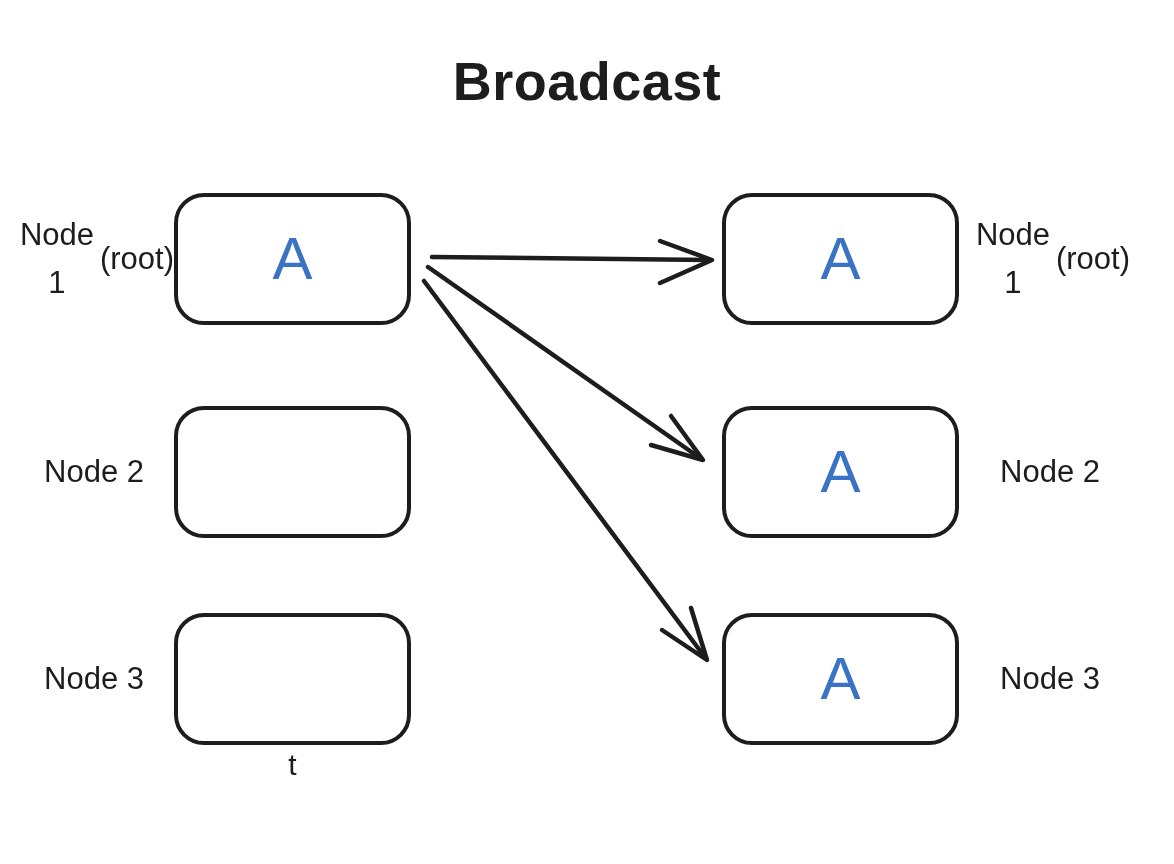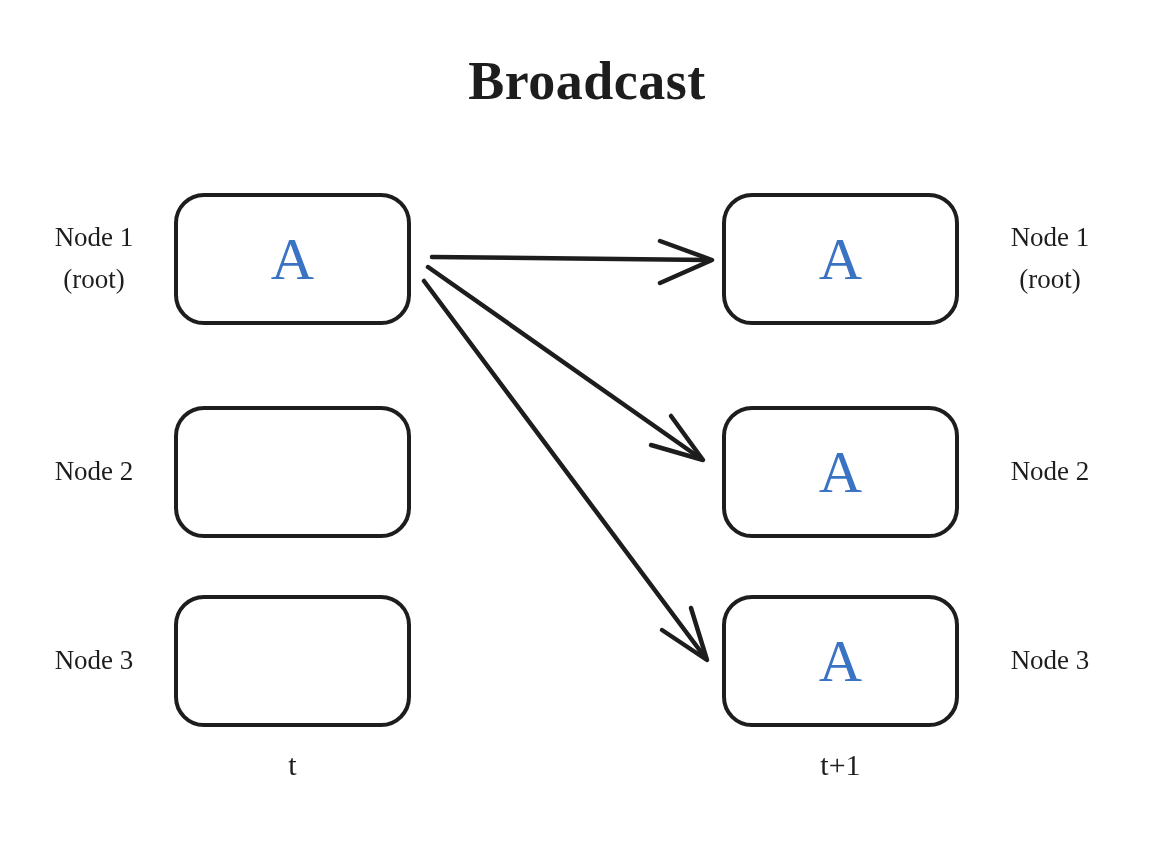--- a/index.html
+++ b/index.html
@@ -2,21 +2,21 @@
 <html style="--ink: #1d1d1d; --letter_blue: #3b73c4; --background: #ffffff;"><head>
 <meta charset="utf-8">
 <style>
   * { margin: 0; padding: 0; box-sizing: border-box; }
   html, body { background: #ffffff; }
   .canvas {
     position: relative;
     width: 1174px;
     height: 846px;
     background: var(--background, #ffffff);
-    font-family: Liberation Serif, serif;
+    font-family: Liberation Sans, sans-serif;
     color: var(--ink, #1d1d1d);
     overflow: hidden;
   }
   .title {
     position: absolute;
     top: 50px;
     left: 0;
     width: 100%;
     text-align: center;
     font-size: 54px;
@@ -38,31 +38,30 @@
   .node-letter {
     font-size: 60px;
     font-weight: 500;
     color: var(--letter_blue, #3b73c4);
     line-height: 1;
   }
   .col-t  { left: 174px; }
   .col-t1 { left: 722px; }
   .row-0 { top: 193px; }
   .row-1 { top: 406px; }
-  .row-2 { top: 595px; }
+  .row-2 { top: 613px; }
   .node-label {
     position: absolute;
     width: 160px;
     height: 132px;
     display: flex;
-    flex-direction: column;
     align-items: center;
     justify-content: center;
     text-align: center;
-    font-size: 27px;
+    font-size: 31px;
     line-height: 1.55;
     color: var(--ink, #1d1d1d);
   }
   .label-left  { left: 14px; }
   .label-right { left: 970px; }
   .time-label {
     position: absolute;
     top: 748px;
     width: 237px;
     text-align: center;
@@ -129,21 +128,20 @@
     <span>(root)</span>
   </div>
   <div class="node-label label-right row-1">
     <span>Node 2</span>
   </div>
   <div class="node-label label-right row-2">
     <span>Node 3</span>
   </div>
 
   <div class="time-label time-t">t</div>
-  <div class="time-label time-t1">t+1</div>
 
   <svg class="arrows-layer" viewBox="0 0 1174 864" xmlns="http://www.w3.org/2000/svg" aria-hidden="true">
     <g>
       <path d="M432 257 L708 260"></path>
       <path d="M660 241 L712 260 L660 283"></path>
     </g>
     <g>
       <path d="M428 267 L700 458"></path>
       <path d="M671 416 L703 460 L651 445"></path>
     </g>

